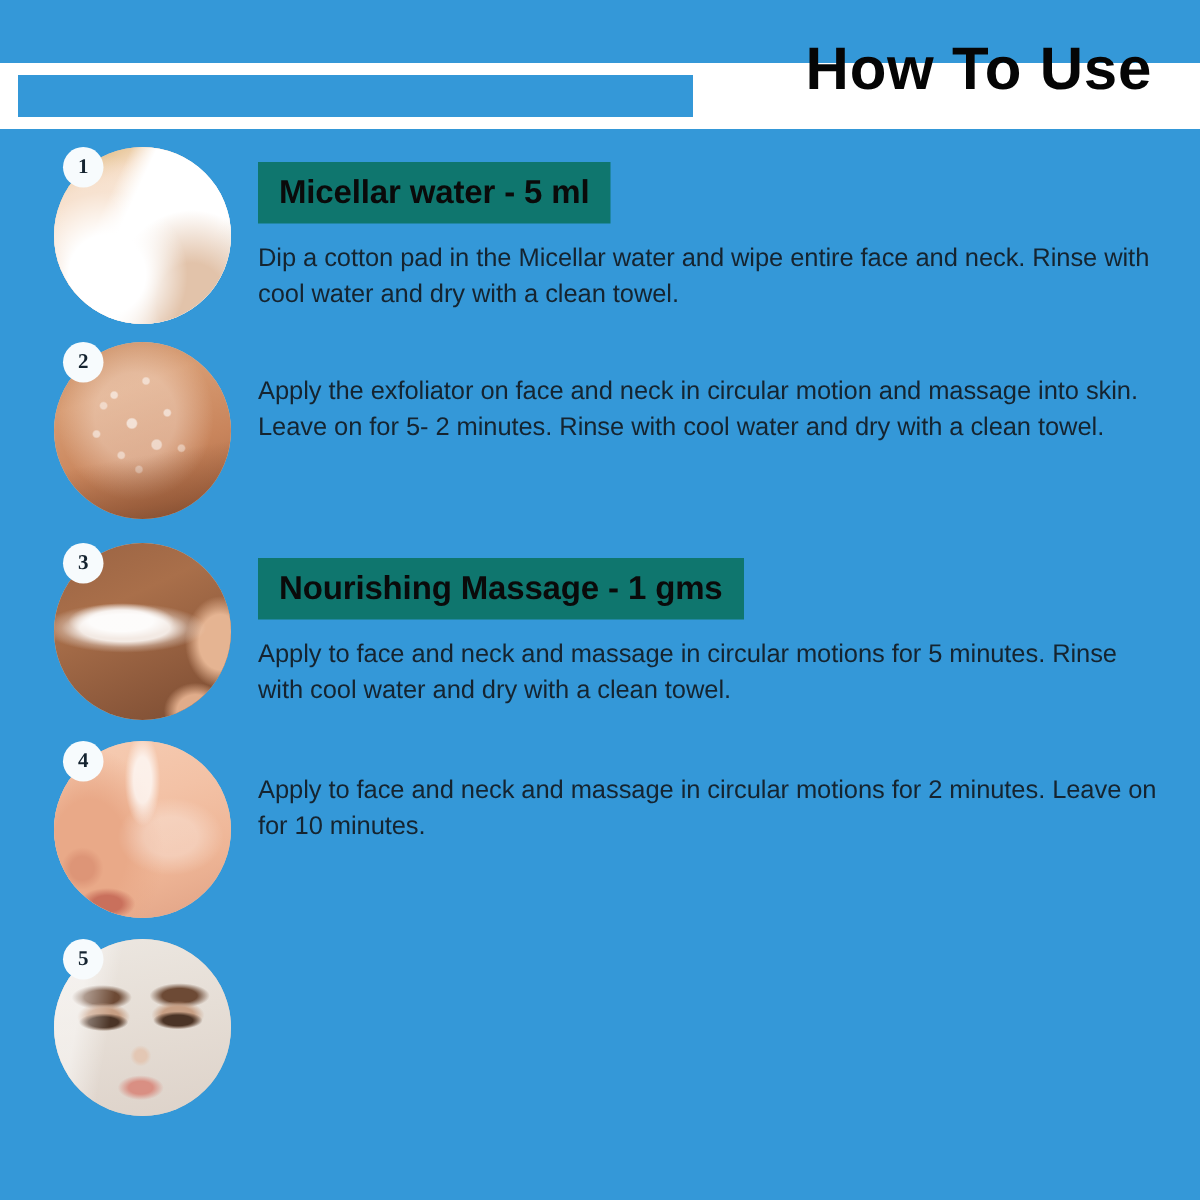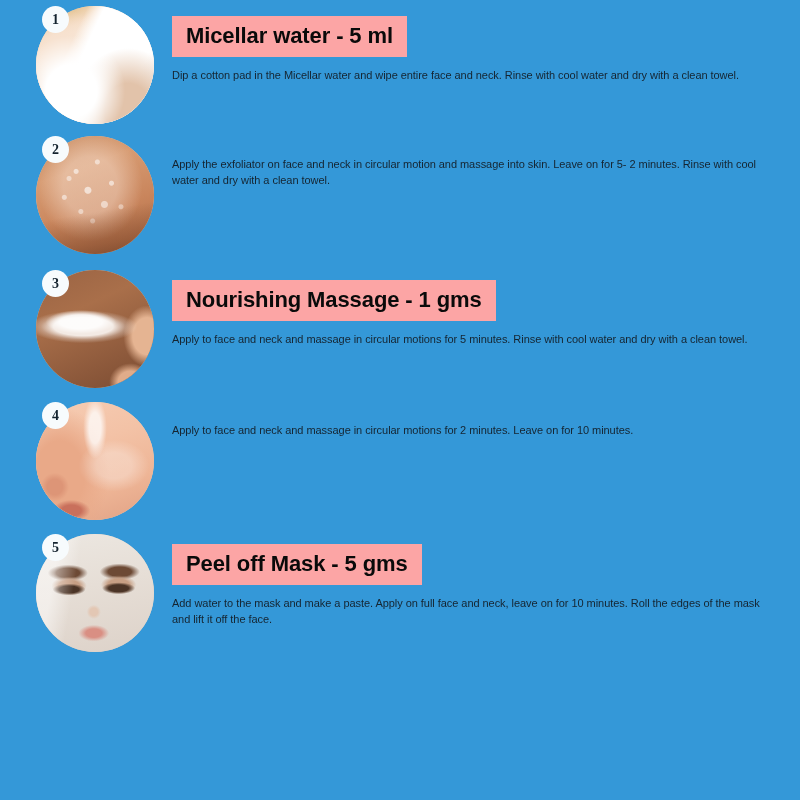--- a/index.html
+++ b/index.html
@@ -200,44 +200,51 @@
   .step-body {
     flex: 1 1 auto;
     min-width: 0;
     padding-left: 12px;
     padding-right: 22px;
     padding-top: 10px;
   }
 
   .step-title {
     display: inline-block;
-    background: #fca5a5;
+    background: #0f766e;
     color: #0a0a0a;
     font-size: 22px;
     font-weight: bold;
     line-height: 1.0;
     padding: 9px 14px 10px 14px;
     white-space: nowrap;
     letter-spacing: -0.1px;
   }
 
   .step-desc {
     margin-top: 11px;
     color: #152430;
-    font-size: 11px;
+    font-size: 17px;
     line-height: 1.42;
     max-width: 600px;
     letter-spacing: -0.05px;
   }
 </style>
 </head>
 <body>
 
 <div class="page">
 
+  <div class="header">
+    <div class="header-band band-top"></div>
+    <div class="header-band band-mid"></div>
+    <div class="header-band band-bottom"></div>
+    <div class="band-blue-block"></div>
+    <div class="header-title">How To Use</div>
+  </div>
 
   <div class="steps">
 
     <div class="step step-1">
       <div class="photo-wrap">
         <div class="photo">
           <div class="layer ph1"></div>
           <div class="layer ph1-a"></div>
           <div class="layer ph1-b"></div>
           <div class="layer ph1-c"></div>
@@ -299,20 +306,16 @@
     <div class="step step-5">
       <div class="photo-wrap">
         <div class="photo">
           <div class="layer ph5"></div>
           <div class="layer ph5-a"></div>
           <div class="layer ph5-b"></div>
           <div class="layer ph5-c"></div>
         </div>
         <div class="badge">5</div>
       </div>
-      <div class="step-body">
-        <div class="step-title">Peel off Mask - 5 gms</div>
-        <div class="step-desc">Add water to the mask and make a paste. Apply on full face and neck, leave on for 10 minutes. Roll the edges of the mask and lift it off the face.</div>
-      </div>
     </div>
 
   </div>
 </div>
 
 </body></html>

